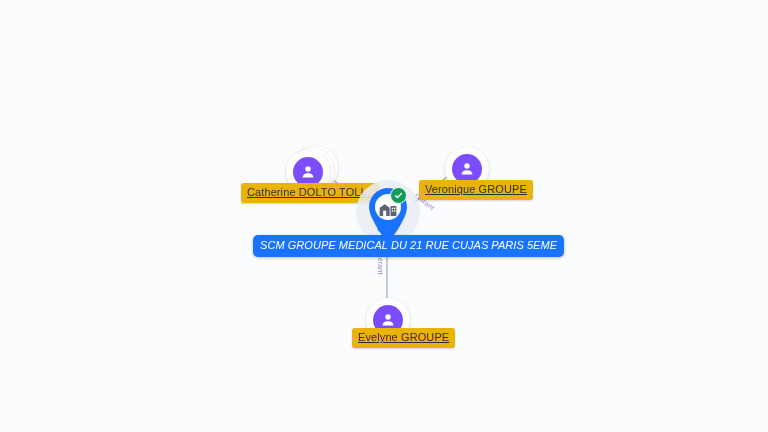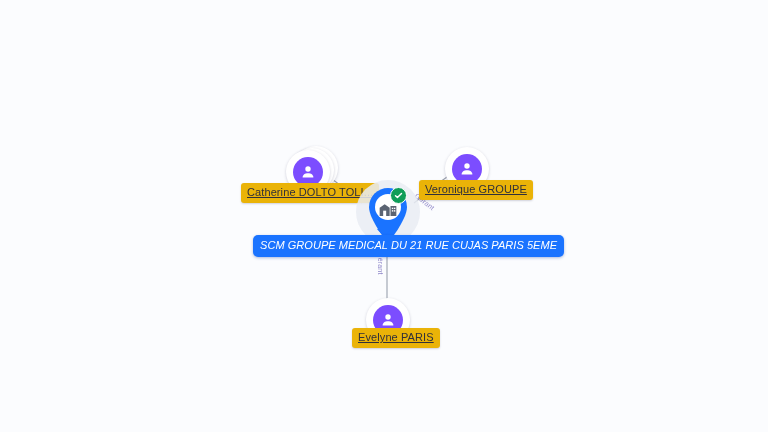--- a/index.html
+++ b/index.html
@@ -208,21 +208,21 @@
 
   <div class="person-node" style="left:366px; top:298px;">
     <div class="stack-card s0"></div>
     <div class="avatar-disc">
       <svg width="18" height="18" viewBox="0 0 24 24" fill="#ffffff">
         <circle cx="12" cy="8" r="3.6"></circle>
         <path d="M4.8 19.2c0-3.6 3.2-5.6 7.2-5.6s7.2 2 7.2 5.6z"></path>
       </svg>
     </div>
   </div>
-  <div class="name-label" style="left:352px; top:328px;">Evelyne PARIS</div>
+  <div class="name-label" style="left:352px; top:328px;">Evelyne GROUPE</div>
 
   <div id="company-node">
     <div class="pin-halo"></div>
     <svg class="pin-shape" viewBox="0 0 44 58" xmlns="http://www.w3.org/2000/svg">
       <path d="M22 57 C22 57 41 34 41 21 A19 19 0 1 0 3 21 C3 34 22 57 22 57 Z" fill="#1a73ff"></path>
       <circle cx="22" cy="21" r="13" fill="#ffffff"></circle>
     </svg>
     <div class="pin-icon-box">
       <svg width="20" height="17" viewBox="0 0 24 20" fill="#5b6472">
         <path d="M2 19 L2 9 L8 5 L14 9 L14 19 Z"></path>

